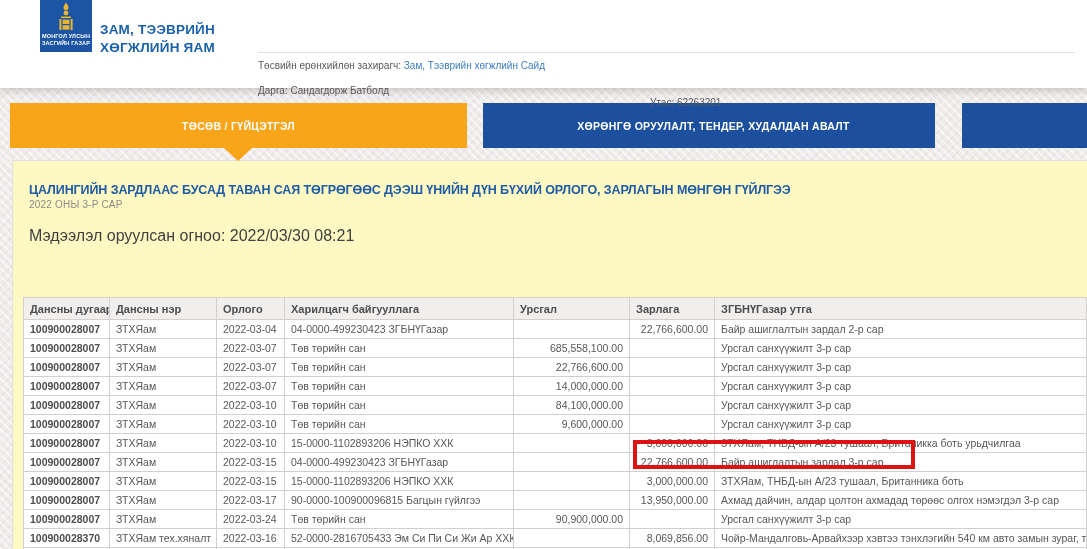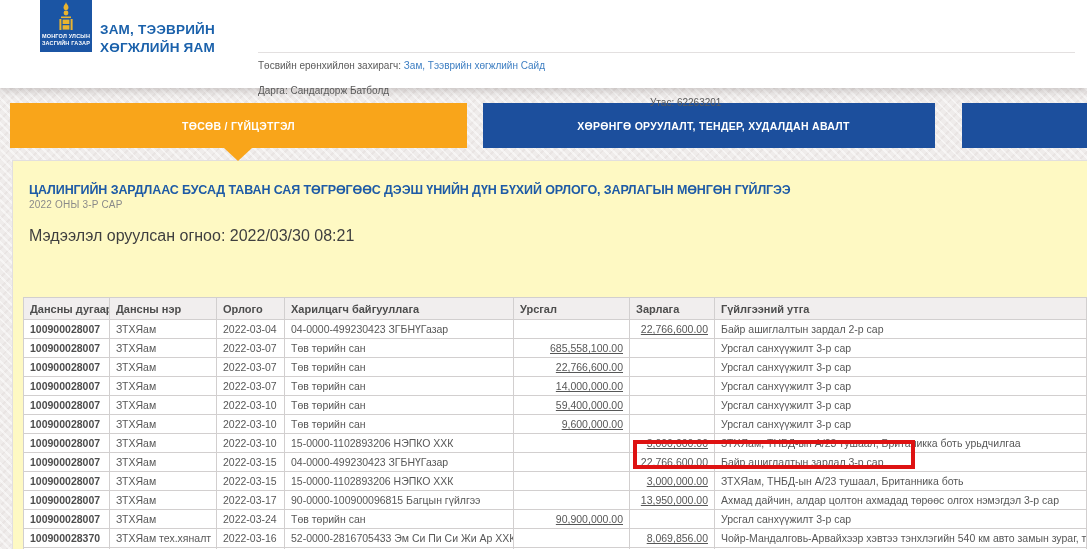--- a/index.html
+++ b/index.html
@@ -82,21 +82,21 @@
   .tbl-wrap { position:absolute; left:10px; top:136px; width:1063px; }
   table { border-collapse:collapse; table-layout:fixed; width:1063px; font-size:10.5px; }
   col.c1{width:86px;} col.c2{width:107px;} col.c3{width:68px;}
   col.c4{width:229px;} col.c5{width:116px;} col.c6{width:85px;} col.c7{width:372px;}
   th, td {
     border:1px solid #d2cfcf; padding:0 6px;
     white-space:nowrap; overflow:hidden; text-align:left;
   }
   thead th { height:22px; background:#f1eeee; color:#4d4d4d; font-weight:bold; font-size:11px; }
   tbody td { height:19px; color:#575757; background:#ffffff; }
-  td.num { text-align:right;text-decoration:underline; }
+  td.num { text-align:right; }
   td.acct { font-weight:bold; color:#4d4d4d; }
 
   
   .highlight-box {
     position:absolute; left:633px; top:440px; width:282px; height:29px;
     border:4px solid #de1212; z-index:5; pointer-events:none;
   }
 </style>
 </head>
 <body>
@@ -164,21 +164,21 @@
           <col class="c7">
       </colgroup>
       <thead>
         <tr>
             <th>Дансны дугаар</th>
             <th>Дансны нэр</th>
             <th>Орлого</th>
             <th>Харилцагч байгууллага</th>
             <th>Урсгал</th>
             <th>Зарлага</th>
-            <th>Гүйлгээний утга</th>
+            <th>ЗГБНҮГазар утга</th>
           </tr>
       </thead>
       <tbody>
           <tr>
             <td class="acct">100900028007</td>
             <td>ЗТХЯам</td>
             <td>2022-03-04</td>
             <td>04-0000-499230423 ЗГБНҮГазар</td>
             <td class="num"></td>
             <td class="num">22,766,600.00</td>
@@ -209,21 +209,21 @@
             <td>Төв төрийн сан</td>
             <td class="num">14,000,000.00</td>
             <td class="num"></td>
             <td>Урсгал санхүүжилт 3-р сар</td>
           </tr>
           <tr>
             <td class="acct">100900028007</td>
             <td>ЗТХЯам</td>
             <td>2022-03-10</td>
             <td>Төв төрийн сан</td>
-            <td class="num">59,400,000.00</td>
+            <td class="num">84,100,000.00</td>
             <td class="num"></td>
             <td>Урсгал санхүүжилт 3-р сар</td>
           </tr>
           <tr>
             <td class="acct">100900028007</td>
             <td>ЗТХЯам</td>
             <td>2022-03-10</td>
             <td>Төв төрийн сан</td>
             <td class="num">9,600,000.00</td>
             <td class="num"></td>

